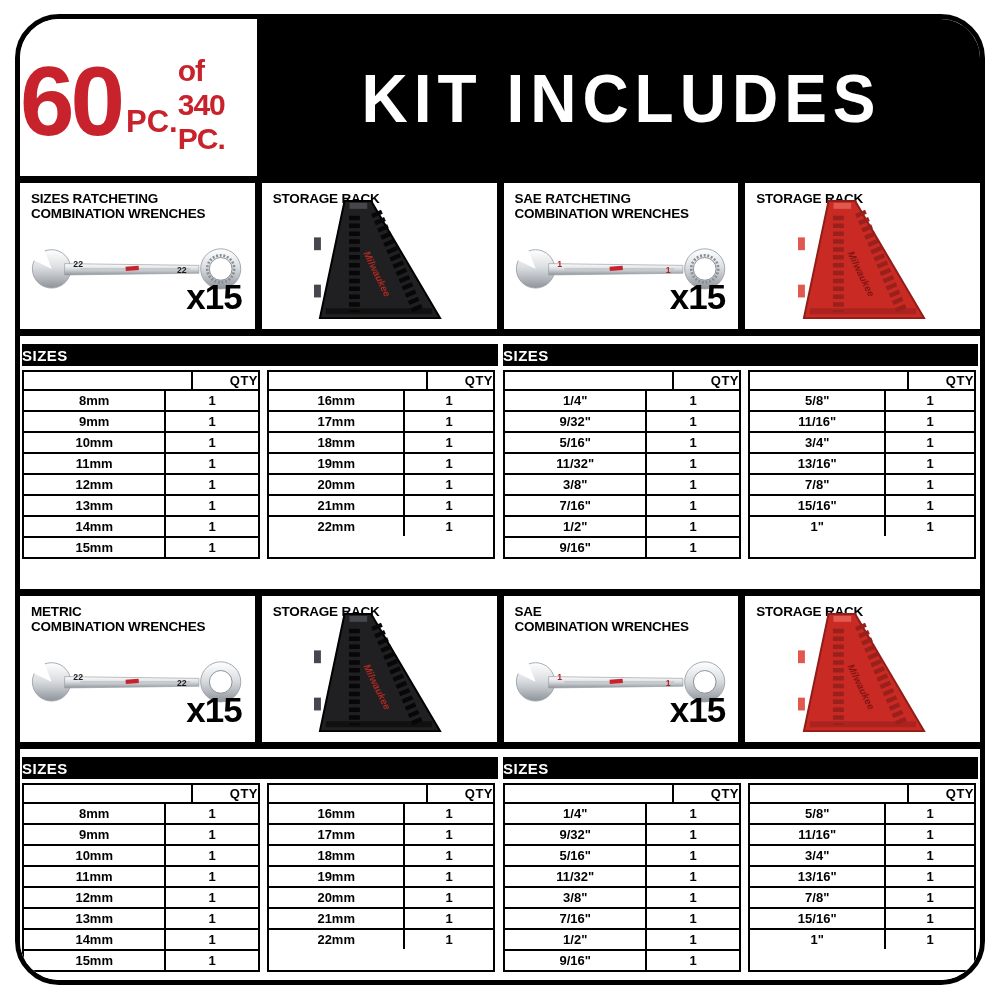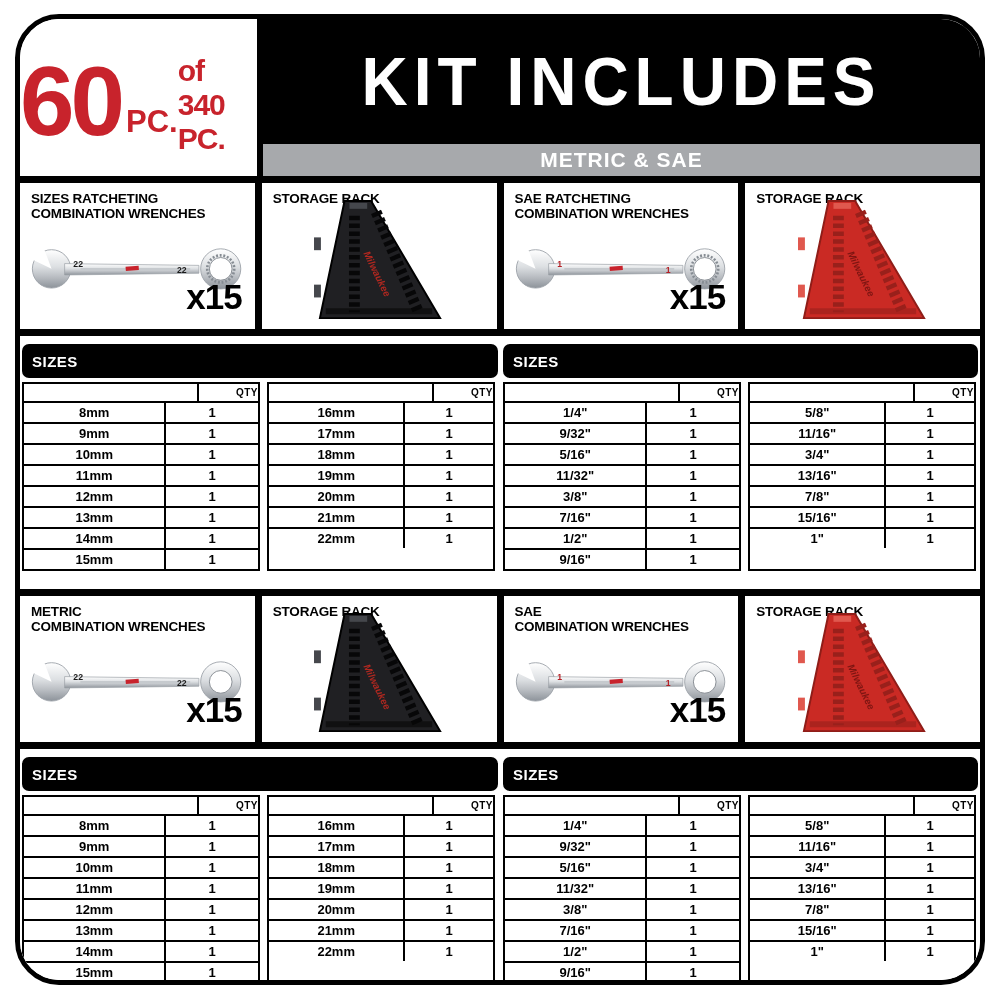--- a/index.html
+++ b/index.html
@@ -29,32 +29,32 @@
     line-height:1.12;letter-spacing:-.2px;}
   .item-area{position:absolute;left:8px;right:8px;top:34px;bottom:10px;display:flex;
     align-items:center;justify-content:center;}
   .item-area.rack-area{top:14px;bottom:2px;}
   .qty-mark{position:absolute;right:13px;bottom:12px;font-weight:bold;font-size:35px;letter-spacing:-1px;}
   
   .tables-row{flex:none;display:flex;background:#fff;}
   .tables-row.grow{flex:1;}
   .half{width:50%;box-sizing:border-box;padding:8px 0 0 2px;}
   .half.right{padding-left:3px;}
-  .sizes-bar{height:34px;background:#000;color:#fff;display:flex;align-items:center;
-    padding-left:10px;font-weight:bold;font-size:15px;letter-spacing:.5px;margin-right:2px;border-radius:7px;}
+  .sizes-bar{height:22px;background:#000;color:#fff;display:flex;align-items:center;
+    font-weight:bold;font-size:15px;letter-spacing:.5px;margin-right:2px;}
   .subtables{display:flex;margin-top:4px;}
   .subtable{border:2px solid #000;box-sizing:border-box;}
   .st-left{width:238px;margin-right:7px;}
   .st-right{width:228px;}
   .st-row{display:flex;height:19px;border-top:2px solid #000;align-items:stretch;}
   .st-row:first-child{border-top:none;height:17px;}
   .st-size{width:60%;border-right:2px solid #000;display:flex;align-items:center;
     justify-content:center;font-weight:bold;font-size:13px;}
   .st-qty{flex:1;display:flex;align-items:center;justify-content:center;font-weight:bold;font-size:13px;}
-  .st-row.hdr .st-qty,.st-row.hdr .st-size{font-size:10px;letter-spacing:.5px;margin-left:37px;}
+  .st-row.hdr .st-qty,.st-row.hdr .st-size{font-size:13px;letter-spacing:.5px;margin-left:37px;}
   svg text{font-family:"Liberation Sans",sans-serif;}
 </style>
 </head>
 <body>
 
 <svg width="0" height="0" style="position:absolute" aria-hidden="true">
   <defs>
     <linearGradient id="chrome" x1="0" y1="0" x2="0" y2="1">
       <stop offset="0" stop-color="#ffffff"></stop>
       <stop offset="0.45" stop-color="#dcdfe2"></stop>
@@ -69,21 +69,20 @@
   <div class="top-row">
     <div class="count-box" style="color:#c8232c">
       <div class="badge-top">
         <span class="badge-60">60</span>
         <span class="badge-pc">PC.</span>
       </div>
       <div class="badge-sub">of 340 PC.</div>
     </div>
     <div class="title-box">
       <div class="kit-title">KIT INCLUDES</div>
-      <div class="metric-sae" style="background:#a7a9ac">METRIC &amp; SAE</div>
     </div>
   </div>
 
   <div class="hline"></div>
 
   <div class="panel-row">
 
     <div class="panel">
       <div class="panel-title">
         <span style="display:block">SIZES RATCHETING</span>

